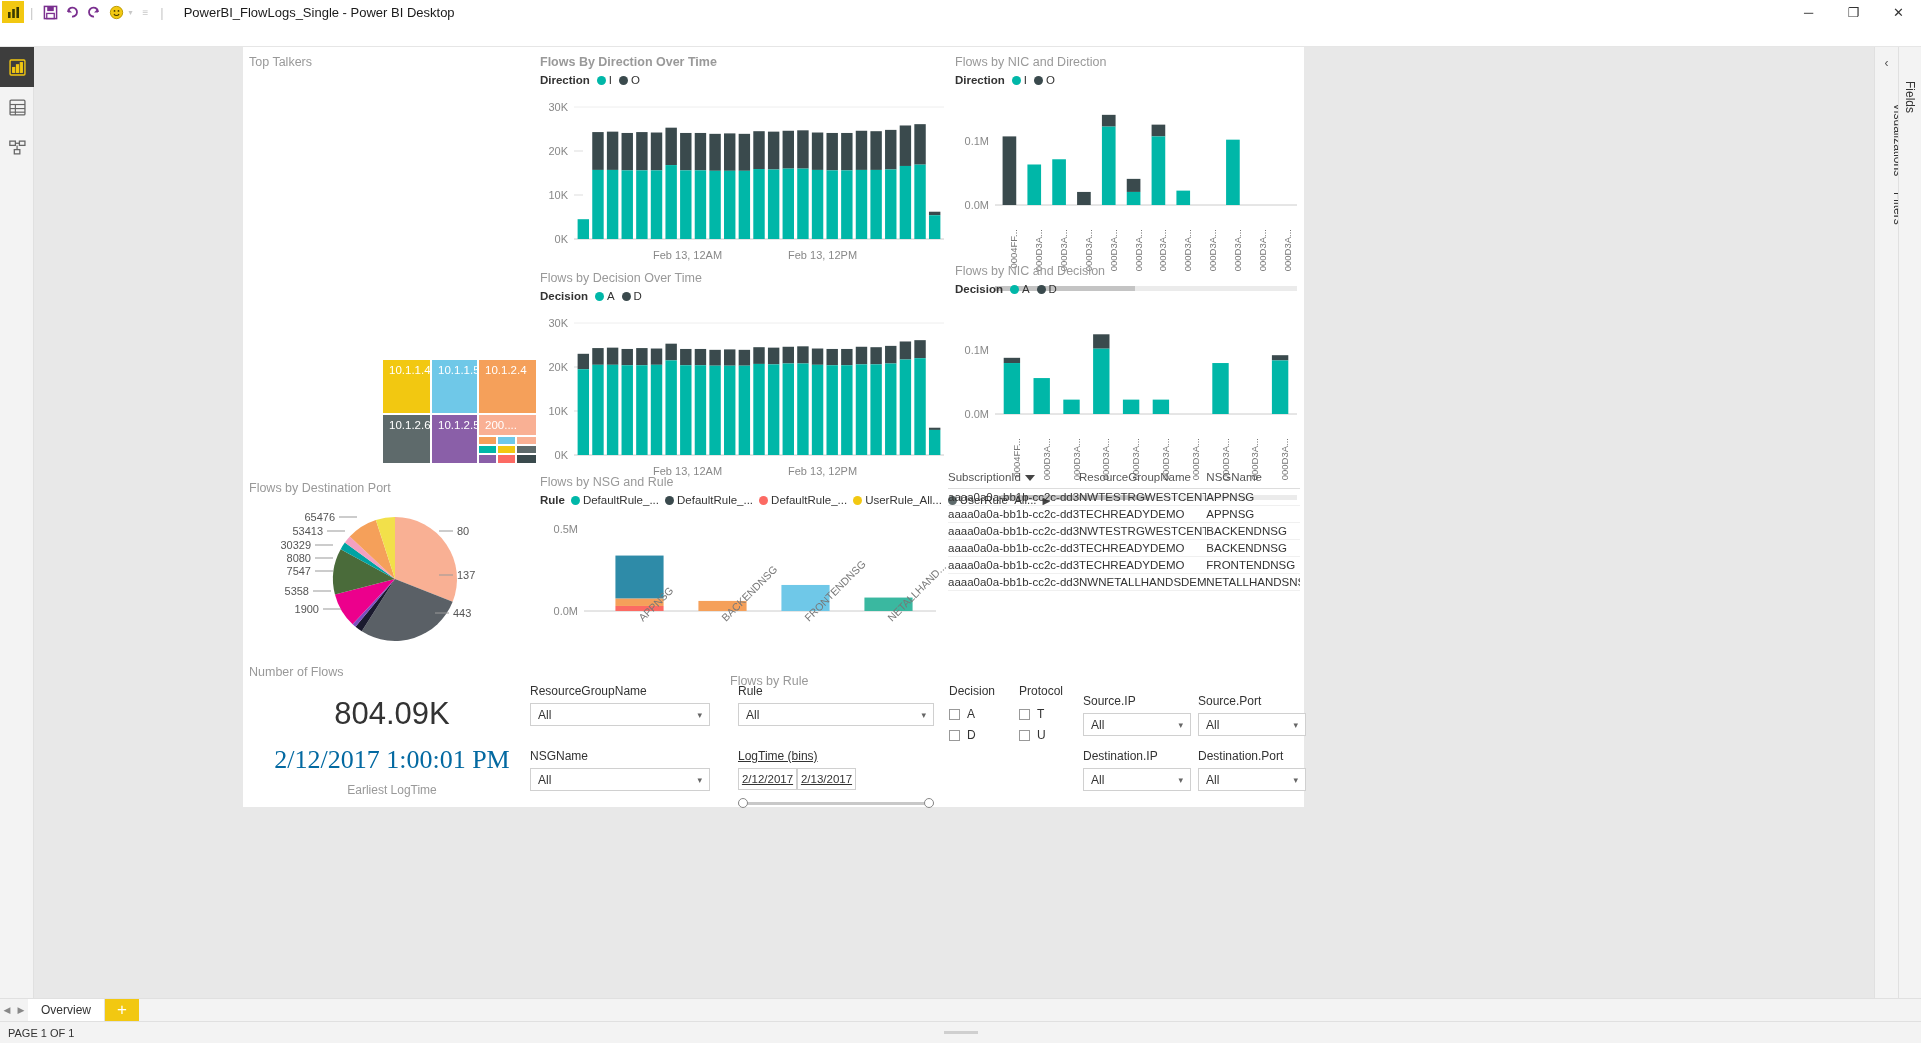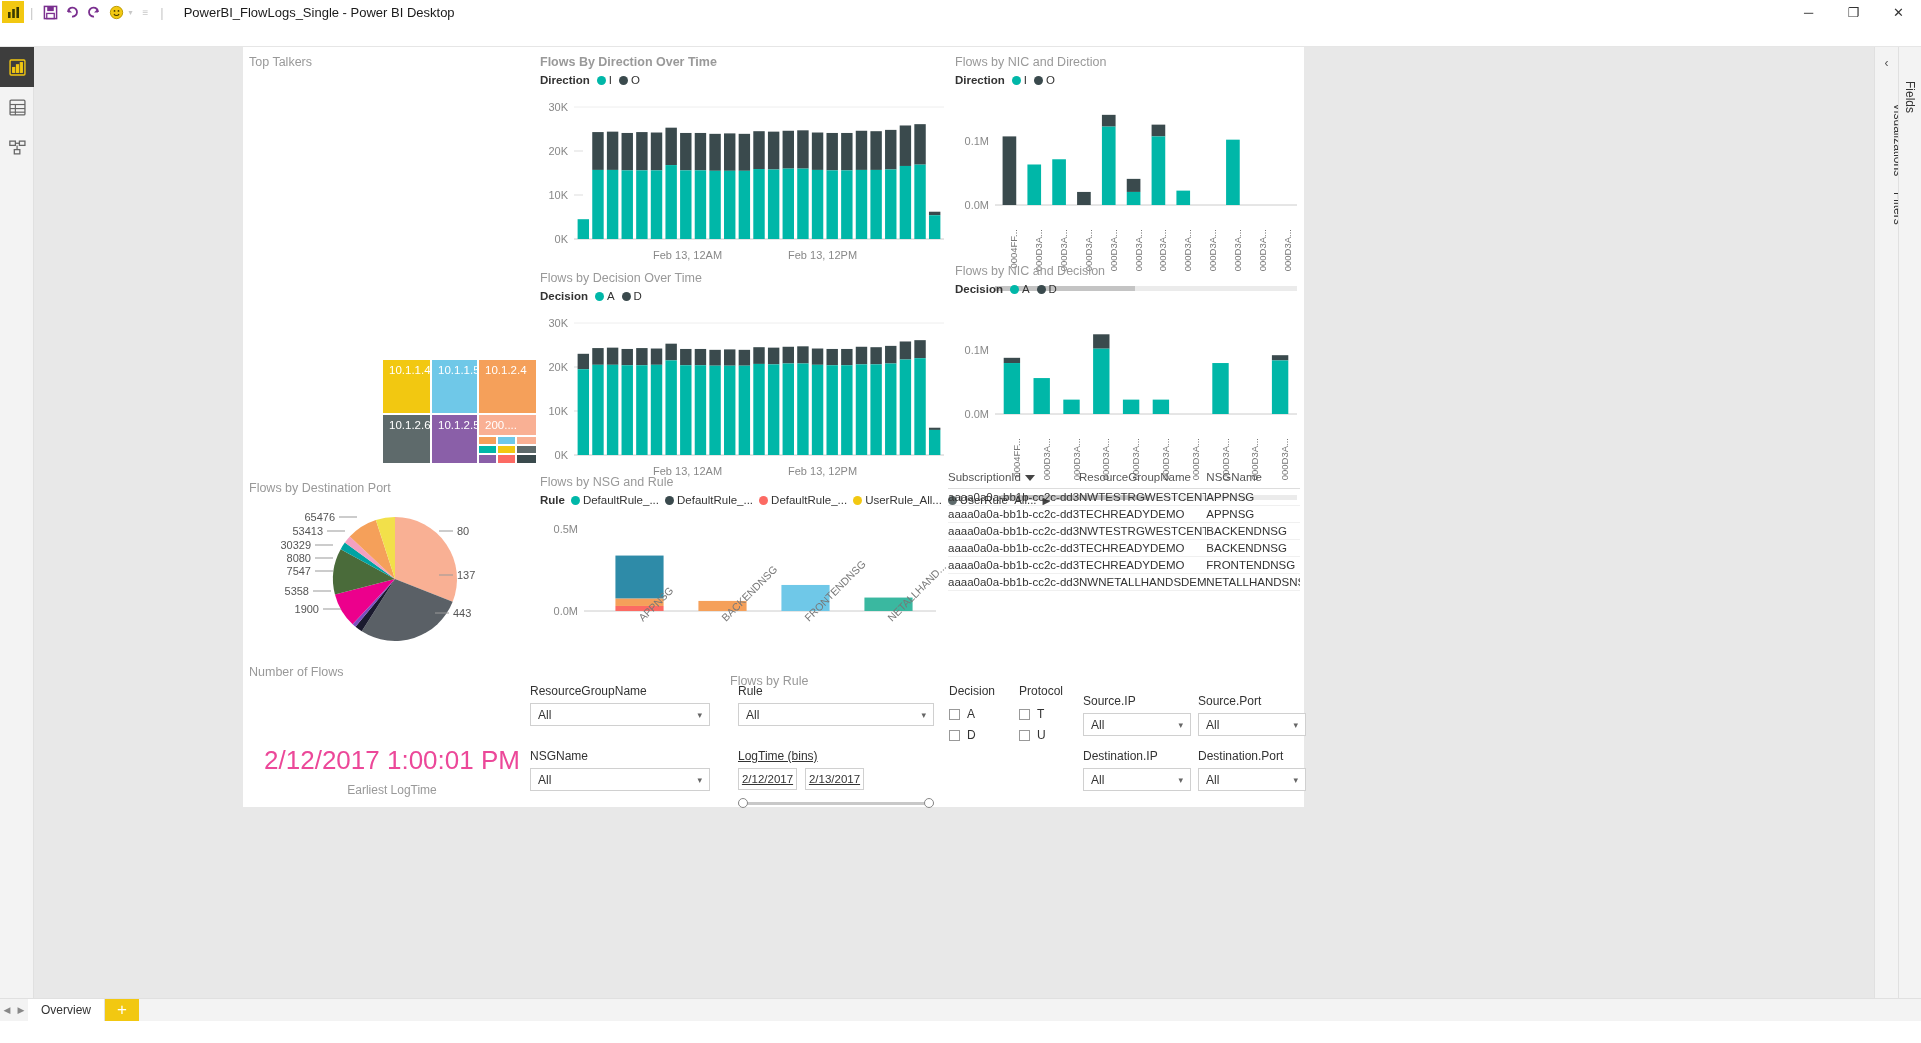--- a/index.html
+++ b/index.html
@@ -197,21 +197,21 @@
   .date-track {
     position: relative; height: 3px; background: #c8c8c8; margin-top: 12px;
   }
   .date-handle {
     position: absolute; top: -4px; width: 10px; height: 10px;
     background: #fff; border: 1px solid #888; border-radius: 50%;
   }
 
   
   .kpi-big { font-size: 31px; color: #333; font-weight: 400; white-space: nowrap; }
-  .kpi-date { font-size: 26px; color: #ec4899; font-weight: 400; white-space: nowrap; }
+  .kpi-date { font-size: 26px; color: #0369a1; font-weight: 400; white-space: nowrap; font-family: Liberation Serif, serif; }
   .kpi-sub { font-size: 12px; color: #999; text-align: center; }
 
   
   .hscroll { position: absolute; height: 5px; background: #c4c4c4; }
   .hscroll-track { position: absolute; height: 5px; background: #ebebeb; }
 
   .rot-label {
     position: absolute; font-size: 10.5px; color: #777;
     transform-origin: left top; white-space: nowrap;
   }
@@ -635,20 +635,21 @@
               <text x="210" y="78" text-anchor="start" font-size="11" fill="#555">137</text>
               <line x1="192" y1="74" x2="206" y2="74" stroke="#999" stroke-width="1"></line>
               <text x="206" y="116" text-anchor="start" font-size="11" fill="#555">443</text>
               <line x1="188" y1="112" x2="202" y2="112" stroke="#999" stroke-width="1"></line>
             </g>
         </svg>
       </div>
 
       <div class="visual" style="left:4px; top:616px; width:290px; height:140px;">
         <div class="v-title" style="padding:2px 0 0 2px;">Number of Flows</div>
+        <div class="kpi-big" style="position:absolute; left:0; top:33px; width:290px; text-align:center;">804.09K</div>
         <div class="kpi-date" style="position:absolute; left:0; top:82px; width:290px; text-align:center;">2/12/2017 1:00:01 PM</div>
         <div class="kpi-sub" style="position:absolute; left:0; top:120px; width:290px;">Earliest LogTime</div>
       </div>
 
       <div class="visual" style="left:295px; top:426px; width:410px; height:200px;">
         <div class="v-title" style="padding:2px 0 0 2px;">Flows by NSG and Rule</div>
         <div class="legend-row" style="padding-left:2px; gap:6px;">
           <span class="legend-name">Rule</span>
           <span class="legend-item">
             <span class="legend-dot" style="background:#00b7a8;"></span>
@@ -761,21 +762,21 @@
       <div class="slicer" style="left:495px; top:637px; width:196px;">
         <div class="slicer-label">Rule</div>
         <div class="slicer-box">
           <span>All</span>
           <span class="slicer-chev">▾</span>
         </div>
       </div>
 
       <div class="slicer" style="left:495px; top:702px; width:196px;text-decoration:underline;">
         <div class="slicer-label">LogTime (bins)</div>
-        <div style="display:flex; gap:8px;">
+        <div style="display:flex; gap:0;">
           <div class="date-pill">2/12/2017</div>
           <div class="date-pill">2/13/2017</div>
         </div>
         <div class="date-track">
           <div class="date-handle" style="left:0;"></div>
           <div class="date-handle" style="right:0;"></div>
         </div>
       </div>
 
       <div class="slicer" style="left:706px; top:637px; width:64px;">
@@ -849,14 +850,18 @@
     <span class="vert-label" style="margin-top:34px;">Fields</span>
   </div>
 
   <div class="tabbar">
     <div class="tab-nav">◀</div>
     <div class="tab-nav">▶</div>
     <div class="page-tab">Overview</div>
     <div class="page-add">+</div>
   </div>
 
+  <div class="statusbar">
+    <span class="status-text">PAGE 1 OF 1</span>
+    <div class="status-center"></div>
+  </div>
 
 </div>
 
 </body></html>

